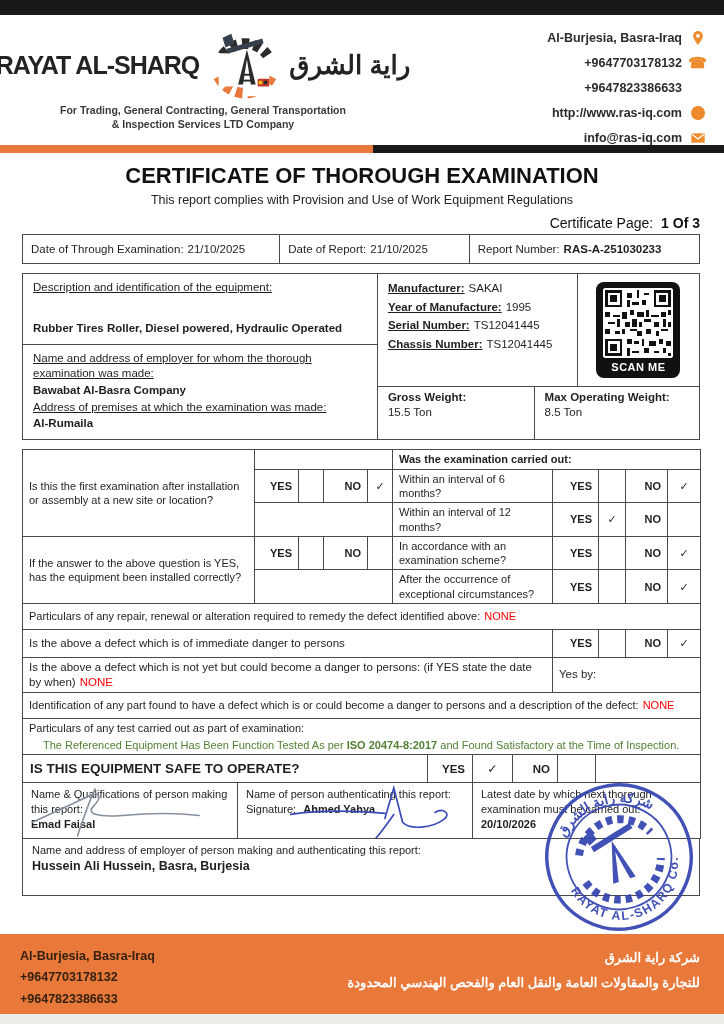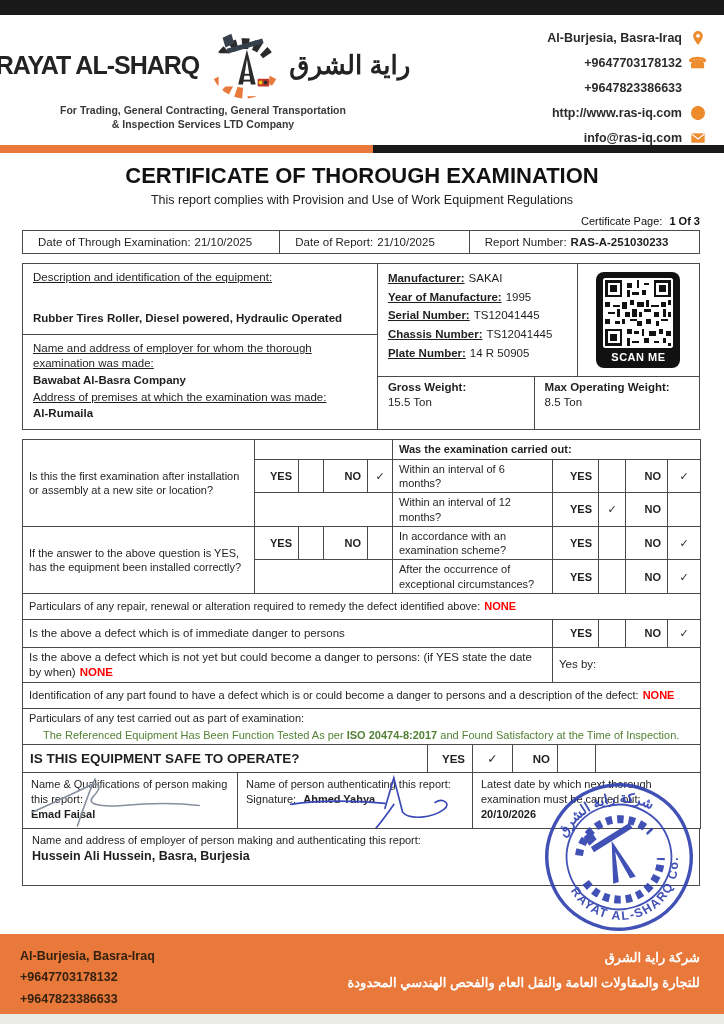--- a/index.html
+++ b/index.html
@@ -27,28 +27,28 @@
   .contact-icon svg { width:16px; height:16px; fill:#ED8B2D; }
   .icon-slot-empty { width:17px; height:17px; }
 
   .divider { height:8px; display:flex; }
   .divider .orange { width:51.5%; background:#E8793A; }
   .divider .black { flex:1; background:#191919; }
 
   
   .doc-title { text-align:center; font-size:22px; font-weight:bold; color:#111; margin-top:10px; letter-spacing:0; }
   .doc-subtitle { text-align:center; font-size:12.5px; color:#222; margin-top:4px; }
-  .page-line { text-align:right; font-size:11px; margin:8px 24px 3px 0; color:#111;padding-left:8px; }
+  .page-line { text-align:right; font-size:14px; margin:8px 24px 3px 0; color:#111;padding-left:8px; }
   .page-line b { font-weight:bold; }
 
   .content { padding:0 24px 0 22px; }
 
   
   table.meta { width:100%; border-collapse:collapse; }
-  table.meta td { border:1px solid #4a4a4a; font-size:11.5px; padding:3px 15px; height:23px; }
+  table.meta td { border:1px solid #4a4a4a; font-size:11.5px; padding:3px 8px; height:29px; }
   .vv { margin-left:4px; }
   .bold { font-weight:bold; }
 
   
   .equip { border:1px solid #4a4a4a; margin-top:9px; display:grid; grid-template-columns:52.5% 47.5%; }
   .equip-left { border-right:1px solid #4a4a4a; display:flex; flex-direction:column; }
   .equip-left .secA { padding:6px 10px 8px; border-bottom:1px solid #4a4a4a; }
   .equip-left .secB { padding:6px 10px 6px; flex:1; }
   .lbl-u { font-size:11.5px; text-decoration:underline; line-height:1.35; }
   .val-b { font-size:11.5px; font-weight:bold; line-height:1.4; }
@@ -69,21 +69,21 @@
   .wcell .wl { font-weight:bold; display:block; }
   .wcell .wv { display:block; margin-top:3px; }
 
   
   table.exam { width:678px; border-collapse:collapse; table-layout:fixed; margin-top:9px; }
   table.exam td { border:1px solid #4a4a4a; font-size:11px; padding:2px 6px; vertical-align:middle; line-height:1.3; }
   td.yn { font-weight:bold; text-align:right; padding-left:7px; }
   td.chk { text-align:center; font-size:12.5px; padding:1px 2px; }
   td.hdr { font-weight:bold; font-size:11.5px; }
   td.subq { font-size:10.8px; padding-left:7px; }
-  .red { color:#FF0000; font-weight:bold; margin-left:4px; }
+  .red { color:#FF0000; font-weight:normal; margin-left:4px; }
   .green { color:#538135; }
   .green b { color:#538135; }
   .test-line2 { display:block; margin-top:3px; padding-left:14px; font-size:11px; }
 
   
   table.safe { width:678px; border-collapse:collapse; table-layout:fixed; margin-top:-1px; }
   table.safe td { border:1px solid #4a4a4a; padding:3px 7px; height:28px; vertical-align:middle; }
   .safe-q { font-size:13.5px; font-weight:bold; }
   table.safe td.yn { font-size:11.5px; }
 
@@ -221,21 +221,20 @@
         <div class="val-b">Al-Rumaila</div>
       </div>
     </div>
     <div class="equip-right">
       <div class="equip-right-top">
         <div class="detail-list">
           <div class="detail-row"><span class="dl">Manufacturer:</span><span class="vv">SAKAI</span></div>
           <div class="detail-row"><span class="dl">Year of Manufacture:</span><span class="vv">1995</span></div>
           <div class="detail-row"><span class="dl">Serial Number:</span><span class="vv">TS12041445</span></div>
           <div class="detail-row"><span class="dl">Chassis Number:</span><span class="vv">TS12041445</span></div>
-          <div class="detail-row"><span class="dl">Plate Number:</span><span class="vv">14 R 50905</span></div>
         </div>
         <div class="qr-cell">
           <div class="qr-badge">
             <svg viewBox="0 0 29 29" shape-rendering="crispEdges">
               <rect width="29" height="29" fill="#fff"></rect>
               <g fill="#111">
                 <rect x="1" y="1" width="7" height="7"></rect>
                   <rect x="21" y="1" width="7" height="7"></rect>
                   <rect x="1" y="21" width="7" height="7"></rect>
                 <rect x="2" y="2" width="5" height="5" fill="#fff"></rect>

